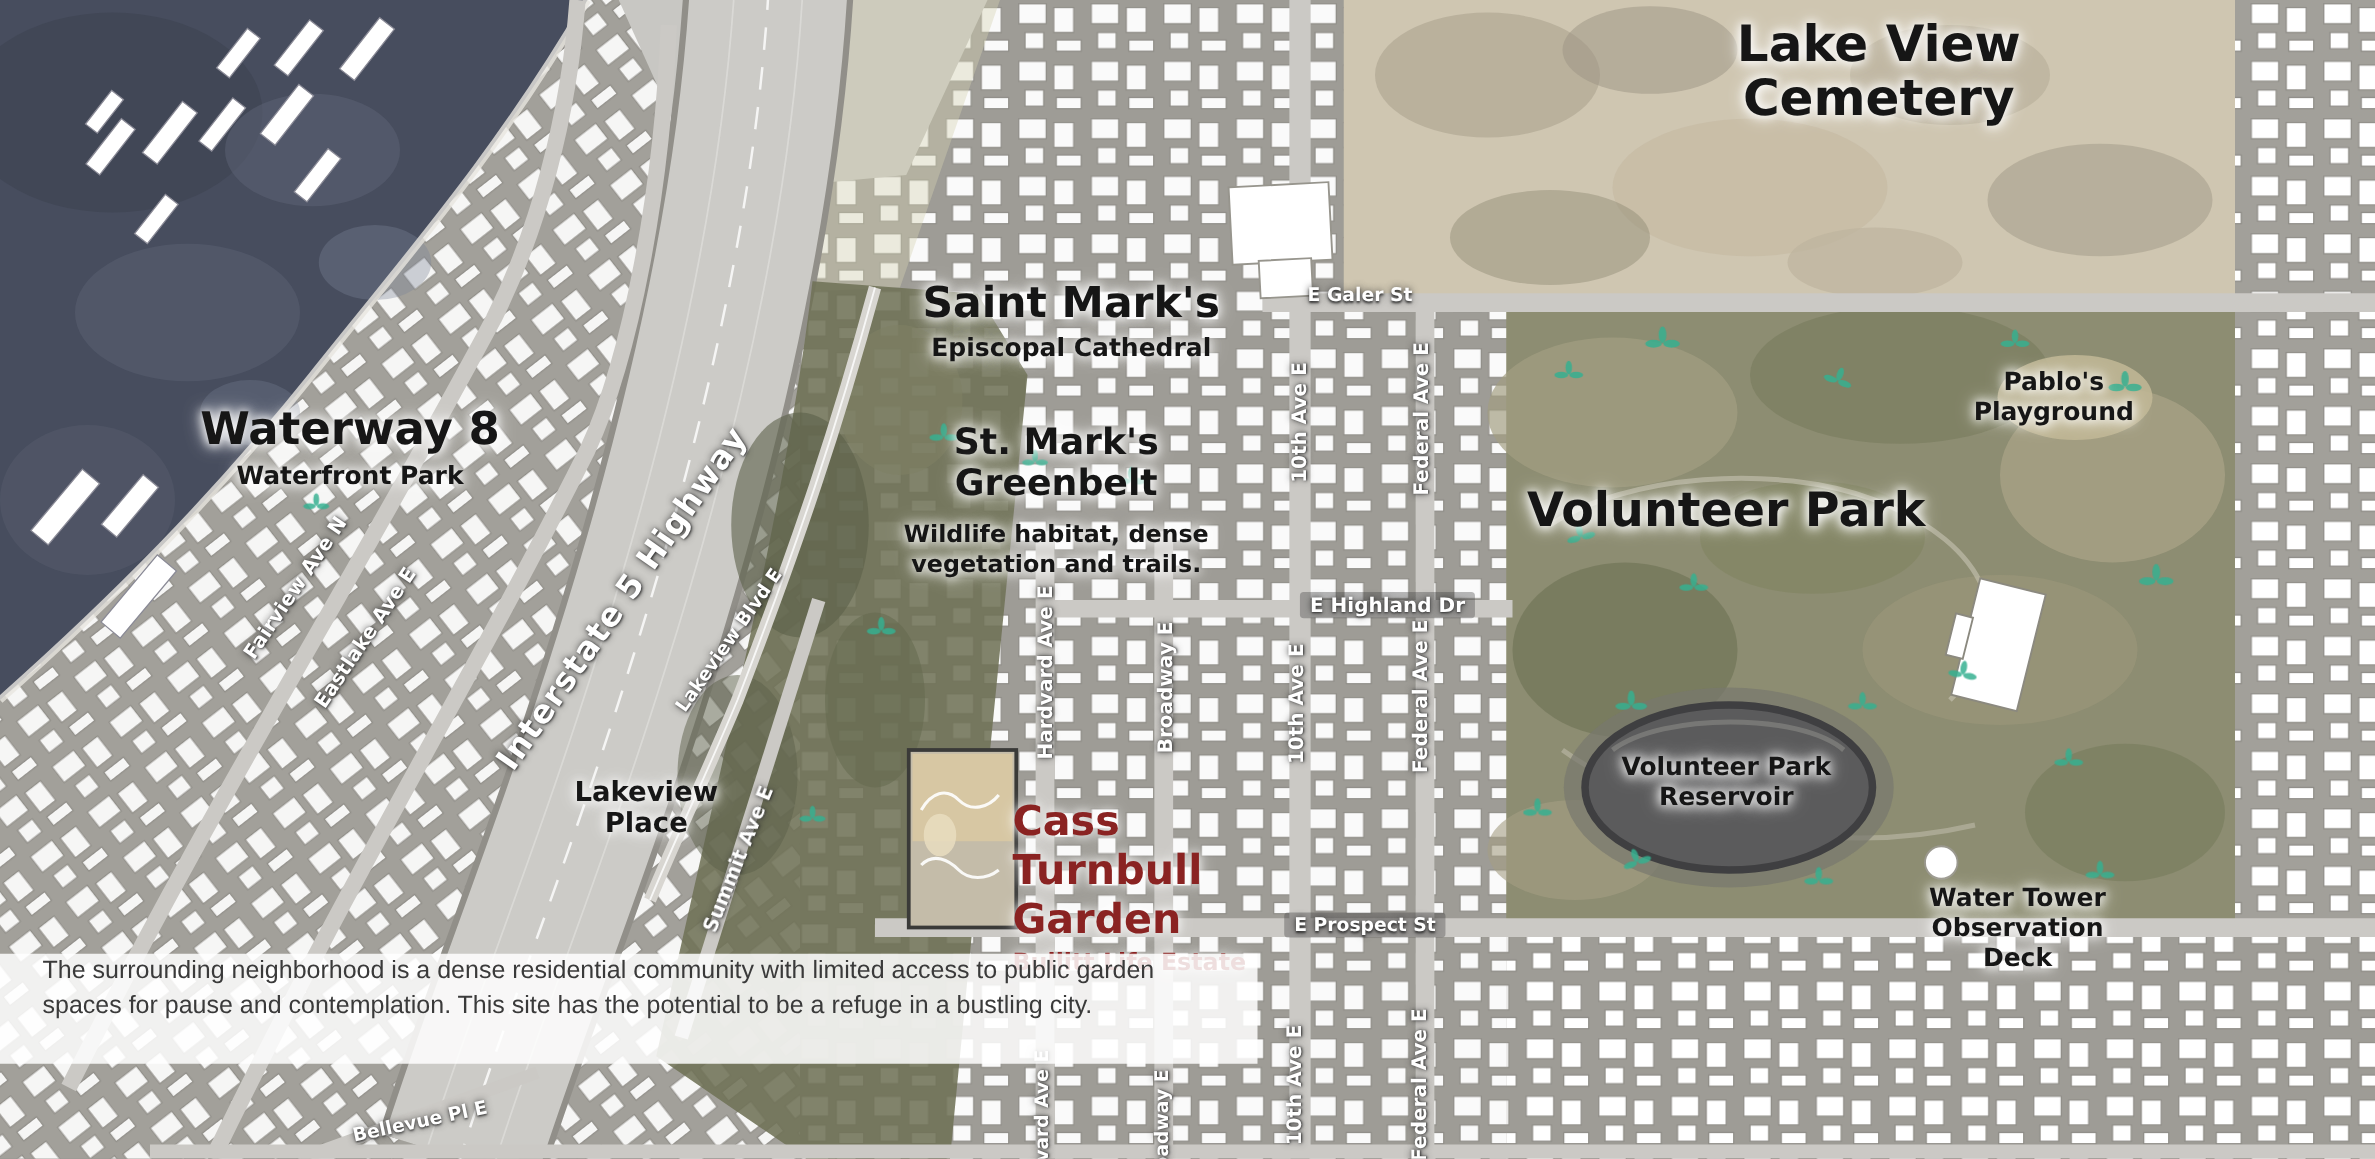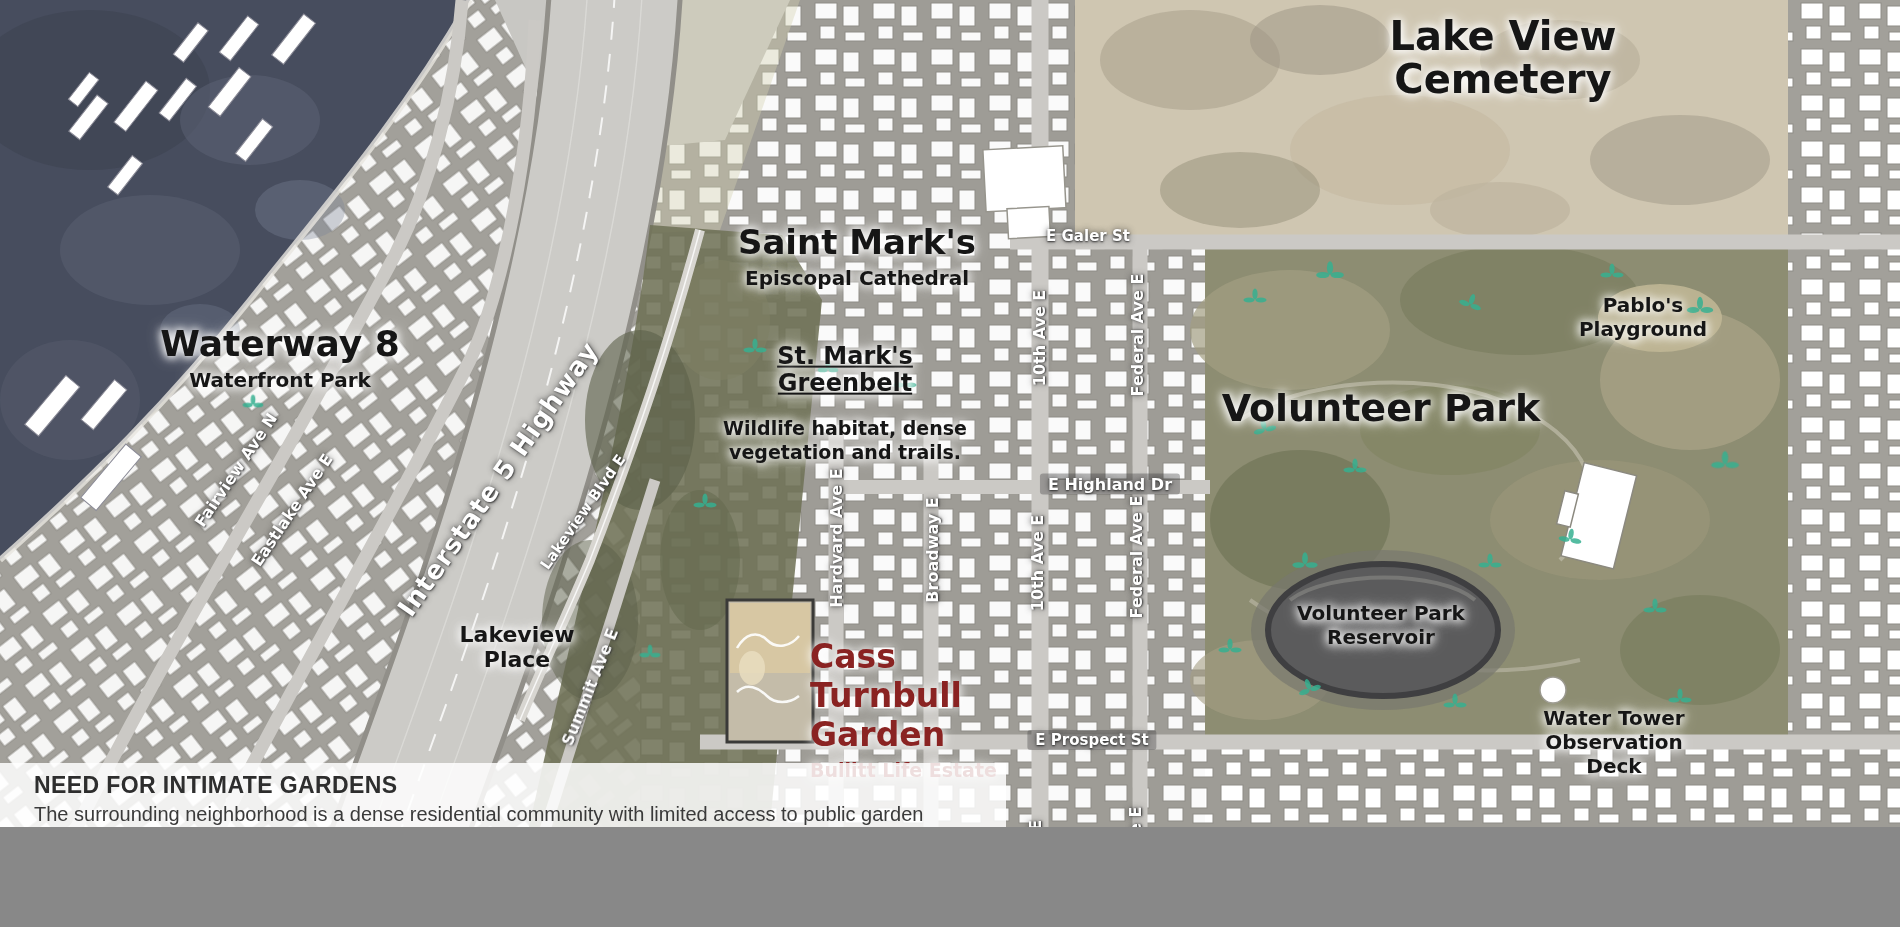--- a/index.html
+++ b/index.html
@@ -1,25 +1,25 @@
 <!DOCTYPE html>
 <html><head>
 <meta charset="utf-8">
 <style>
   html,body{margin:0;padding:0;background:#888;}
-  .stage{position:relative;width:1900px;height:827px;overflow:hidden;
+  .stage{position:relative;width:1900px;height:927px;overflow:hidden;
          font-family:"DejaVu Sans",sans-serif;}
   .stage svg{position:absolute;left:0;top:0;}
 
   
   .lbl{position:absolute;transform:translate(-50%,-50%);text-align:center;
        color:#161616;font-weight:bold;line-height:1.1;white-space:nowrap;
        text-shadow:0 0 8px rgba(255,255,255,.95),0 0 16px rgba(255,255,255,.8),0 1px 10px rgba(255,255,255,.75);}
   .big{font-size:36px;}
-  .med{font-size:24px;text-decoration:underline;}
+  .med{font-size:29px;}
   .sub{font-size:20px;}
   .desc{font-size:19px;line-height:1.28;}
   .wrap{white-space:normal;}
 
   
   .site{position:absolute;left:810px;top:598px;transform:none;text-align:left;
         color:#8a2322;font-weight:bold;line-height:1.18;
         text-shadow:0 0 8px rgba(255,255,255,.9),0 0 14px rgba(255,255,255,.7);margin-top:40px;}
   .site .ln{font-size:33px;display:block;}
   .site .st{font-size:19px;display:block;margin-top:4px;text-align:center;}
@@ -296,17 +296,16 @@
   <div class="str vert" style="left:1135px;top:868px;">Federal Ave E</div>
   <div class="str vert small" style="left:833px;top:905px;">Hardvard Ave E</div>
   <div class="str vert small" style="left:929px;top:905px;">Broadway E</div>
 
   <div class="str small" style="left:1088px;top:236px;">E Galer St</div>
   <div class="str pill" style="left:1110px;top:484px;">E Highland Dr</div>
   <div class="str small pill" style="left:1092px;top:740px;">E Prospect St</div>
   <div class="str rot12 small" style="left:336px;top:897px;">Bellevue Pl E</div>
 
   <div class="note">
-    <h1>NEED FOR INTIMATE GARDENS</h1>
     <p>The surrounding neighborhood is a dense residential community with limited access to public garden spaces for pause and contemplation. This site has the potential to be a refuge in a bustling city.</p>
   </div>
 
 </div>
 
 </body></html>

